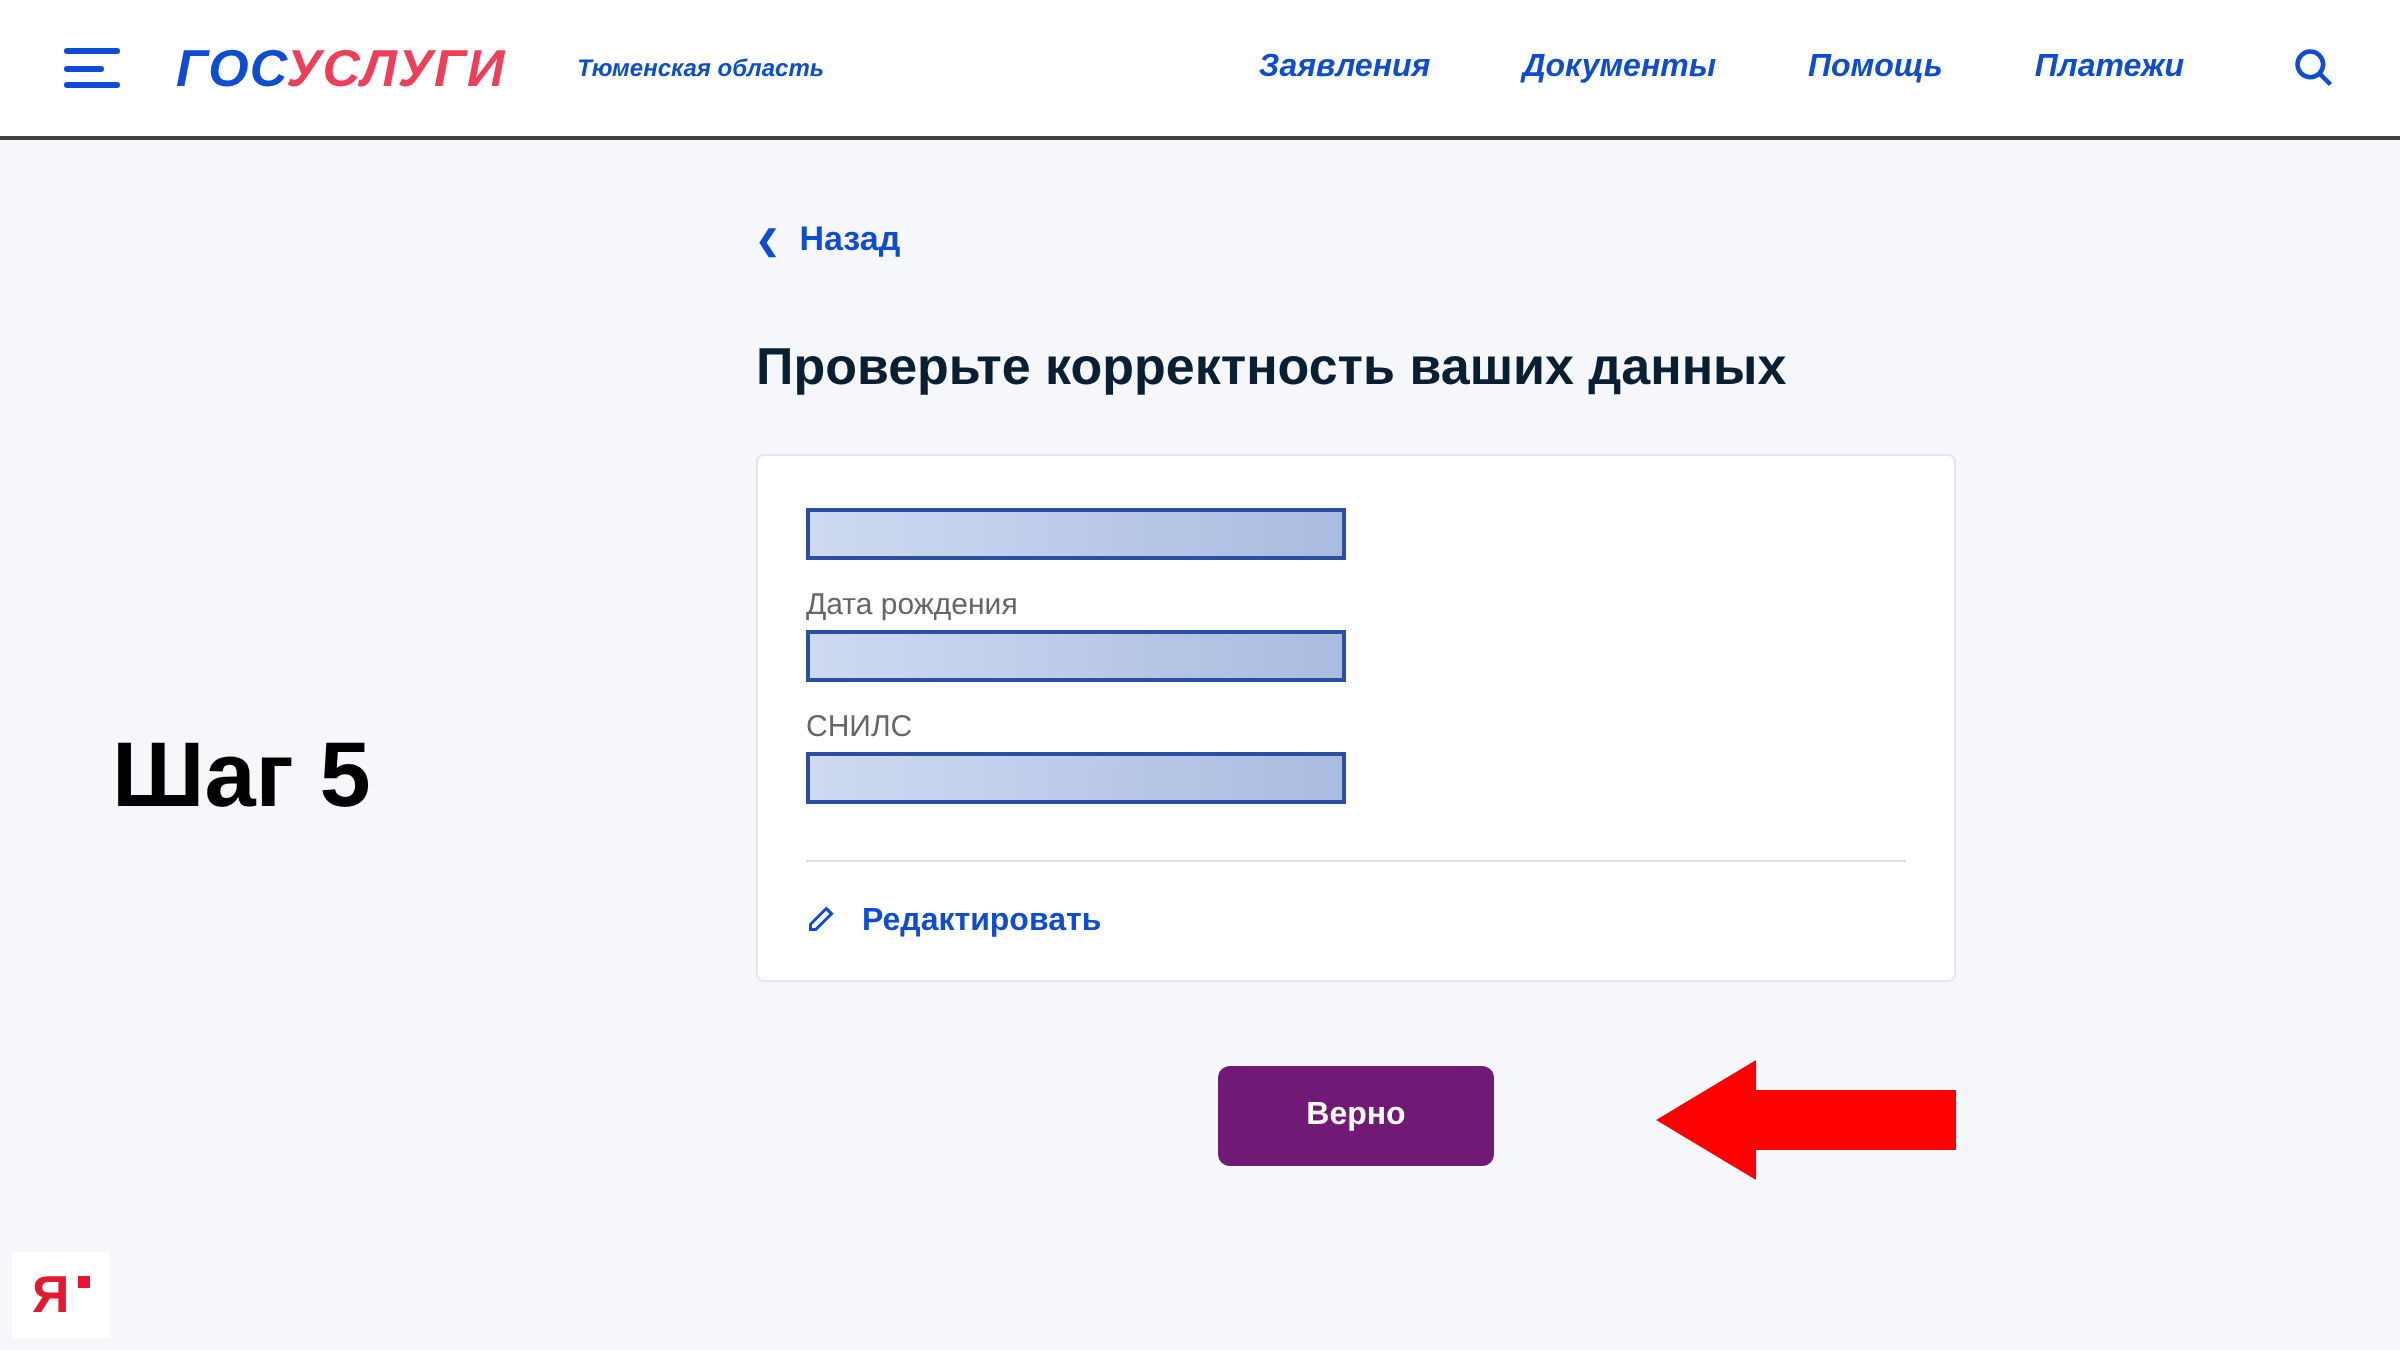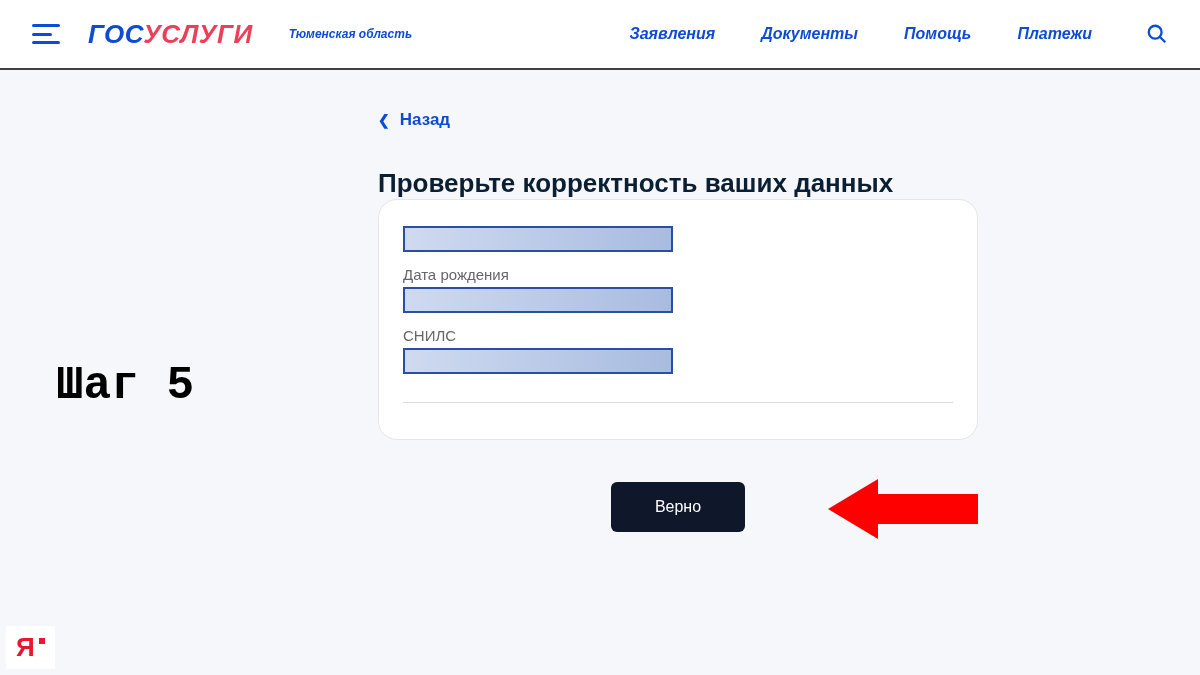--- a/index.html
+++ b/index.html
@@ -70,21 +70,21 @@
       margin-left: 8px;
     }
     .content-wrap {
       width: 1200px;
       position: relative;
     }
     .step-label {
       position: absolute;
       left: 56px;
       top: 290px;
-      font-family: Liberation Mono, monospace;
+      font-family: Liberation Sans, sans-serif;
       font-size: 46px;
       font-weight: 900;
       color: #000;
     }
     .main-col {
       margin-left: 378px;
       width: 600px;
       padding-top: 40px;
     }
     .back-link {
@@ -95,25 +95,26 @@
       font-size: 17px;
       font-weight: 600;
       cursor: pointer;
       margin-bottom: 38px;
     }
     .back-link .chev { font-size: 14px; }
     .page-heading {
       font-size: 26px;
       font-weight: 800;
       color: #0b1f33;
+      margin-bottom: 28px;
     }
     .card {
       background: #fff;
       border: 1px solid #e6e6e6;
-      border-radius: 19px;
+      border-radius: 4px;
       padding: 26px 0 18px 0;
     }
     .card-inner { padding: 0 24px; }
     .field-label {
       font-size: 15px;
       color: #666;
       margin-top: 14px;
       margin-bottom: 4px;
     }
     .field-label:first-child { margin-top: 0; }
@@ -140,25 +141,25 @@
       padding: 0 24px;
     }
     .edit-link svg { width: 18px; height: 18px; }
     .submit-row {
       margin-top: 42px;
       display: flex;
       justify-content: center;
       position: relative;
     }
     .primary-btn {
-      background: #0f172a;
+      background: #701a75;
       color: #fff;
       border: none;
       font-size: 16px;
-      font-weight: 400;
+      font-weight: 700;
       padding: 16px 44px;
       border-radius: 6px;
       cursor: pointer;
     }
     .arrow-annotation {
       position: absolute;
       left: 450px;
       top: -3px;
       width: 150px;
       height: 60px;
@@ -240,20 +241,29 @@
       <div class="card-inner">
         <div class="redacted"></div>
 
         <div class="field-label">Дата рождения</div>
         <div class="redacted"></div>
 
         <div class="field-label">СНИЛС</div>
         <div class="redacted"></div>
       </div>
       <hr class="divider">
+      <div class="edit-link">
+        <span>
+          <svg viewBox="0 0 24 24" fill="none" stroke="#0d4cd3" stroke-width="2">
+            <path d="M3 17.5V21h3.5L17 10.5 13.5 7 3 17.5z"></path>
+            <path d="M13.5 7l3.5 3.5"></path>
+          </svg>
+        </span>
+        <span>Редактировать</span>
+      </div>
     </div>
 
     <div class="submit-row">
       <button class="primary-btn">Верно</button>
       <div class="arrow-annotation">
         <svg viewBox="0 0 150 60">
           <polygon points="0,30 50,0 50,15 150,15 150,45 50,45 50,60" fill="#ff0000"></polygon>
         </svg>
       </div>
     </div>

